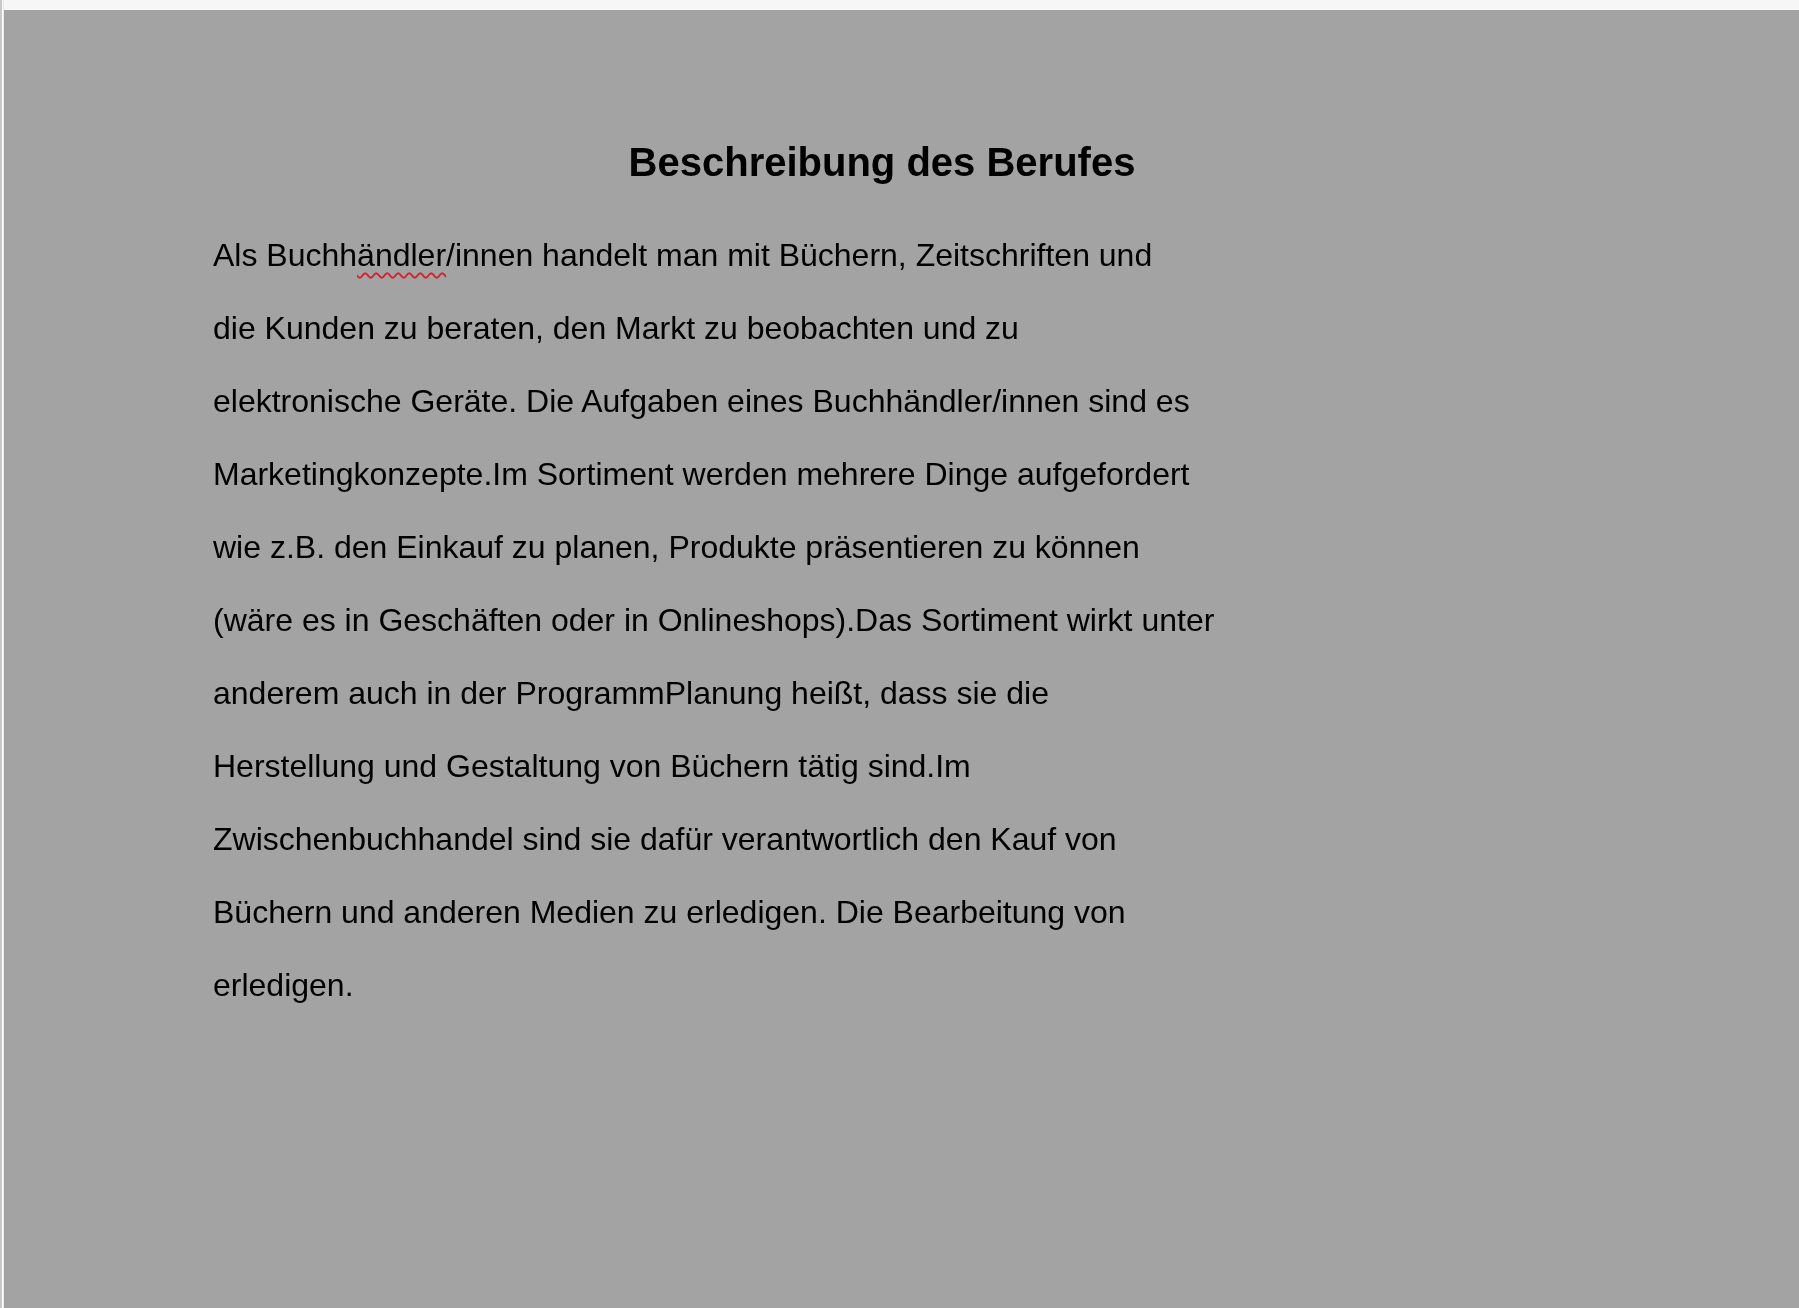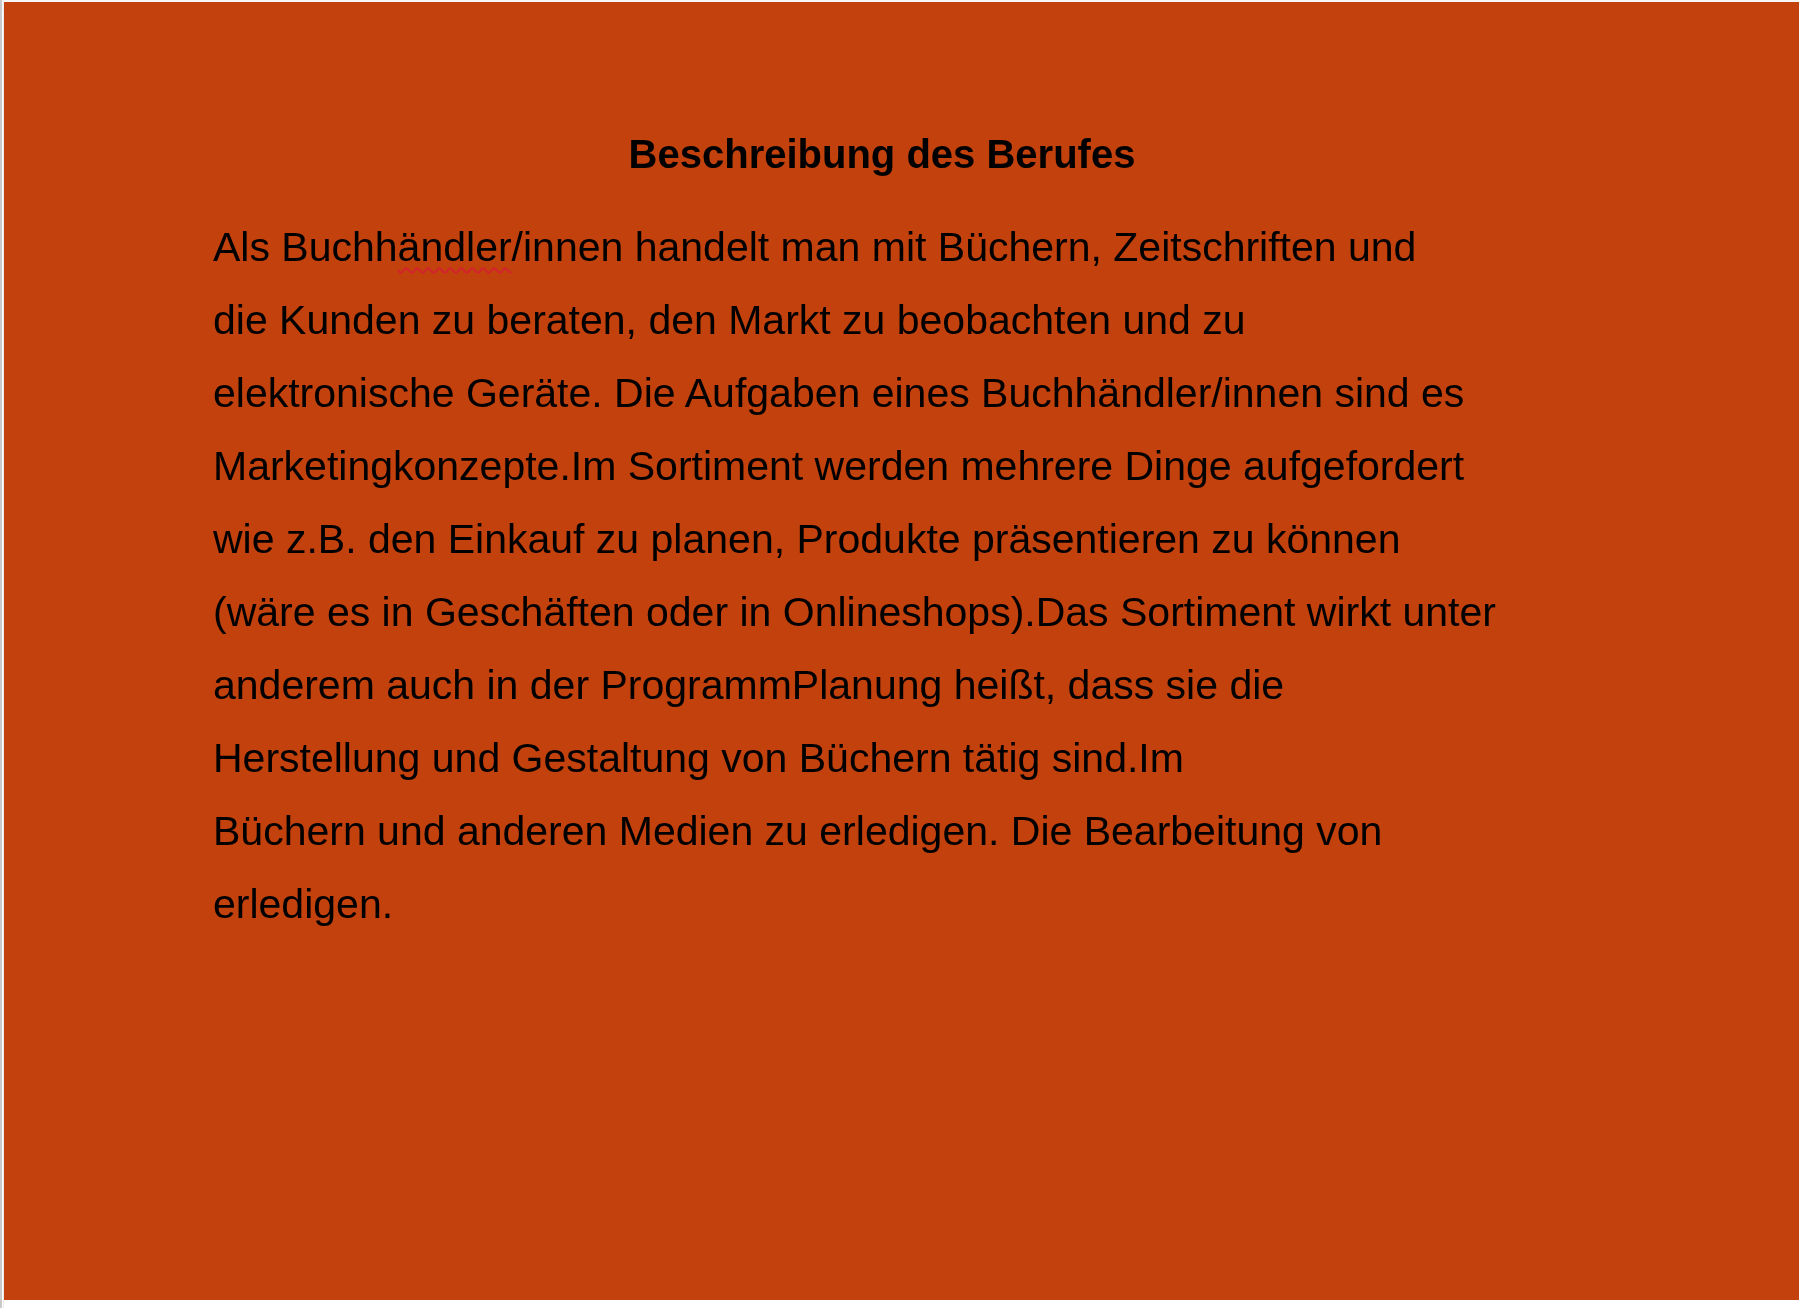--- a/index.html
+++ b/index.html
@@ -28,23 +28,23 @@
       background: #c9c9c9;
     }
     .left-border-inner {
       position: absolute;
       left: 3px; top: 0;
       width: 1px; height: 1308px;
       background: #ececec;
     }
     .page {
       position: absolute;
-      left: 4px; top: 2px;
+      left: 4px; top: 10px;
       width: 1795px; height: 1298px;
-      background: #c2410c;
+      background: #a3a3a3;
     }
     .doc-title {
       position: absolute;
       left: 0;
       top: 127px;
       width: 1756px;
       text-align: center;
       font-weight: bold;
       font-size: 40px;
       line-height: 50px;
@@ -54,21 +54,21 @@
     .body-text {
       position: absolute;
       left: 209px;
       top: 209px;
       margin: 0;
       padding: 0;
       list-style: none;
     }
     .body-line {
       display: block;
-      font-size: 41px;
+      font-size: 32px;
       line-height: 73px;
       height: 73px;
       white-space: nowrap;
     }
     .spell-word {
       text-decoration: underline wavy #d3212f;
       text-decoration-thickness: 1.5px;
       text-underline-offset: 6px;
     }
   </style>
@@ -84,16 +84,17 @@
 
   <div class="body-text">
     <span class="body-line"><span>Als Buchh</span><span class="spell-word">ändler</span><span>/innen handelt man mit Büchern, Zeitschriften und</span></span>
     <span class="body-line">die Kunden zu beraten, den Markt zu beobachten und zu</span>
     <span class="body-line">elektronische Geräte. Die Aufgaben eines Buchhändler/innen sind es</span>
     <span class="body-line">Marketingkonzepte.Im Sortiment werden mehrere Dinge aufgefordert</span>
     <span class="body-line">wie z.B. den Einkauf zu planen, Produkte präsentieren zu können</span>
     <span class="body-line">(wäre es in Geschäften oder in Onlineshops).Das Sortiment wirkt unter</span>
     <span class="body-line">anderem auch in der ProgrammPlanung heißt, dass sie die</span>
     <span class="body-line">Herstellung und Gestaltung von Büchern tätig sind.Im</span>
+    <span class="body-line">Zwischenbuchhandel sind sie dafür verantwortlich den Kauf von</span>
     <span class="body-line">Büchern und anderen Medien zu erledigen. Die Bearbeitung von</span>
     <span class="body-line">erledigen.</span>
   </div>
 </div>
 
 </body></html>

